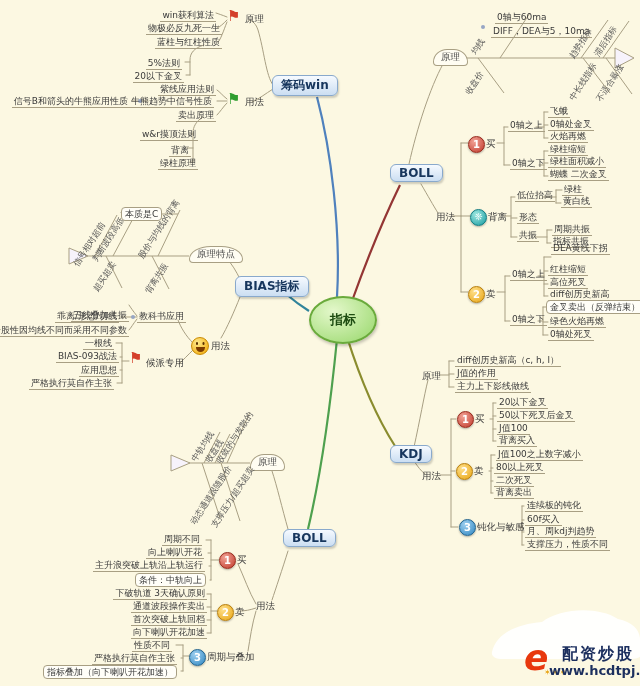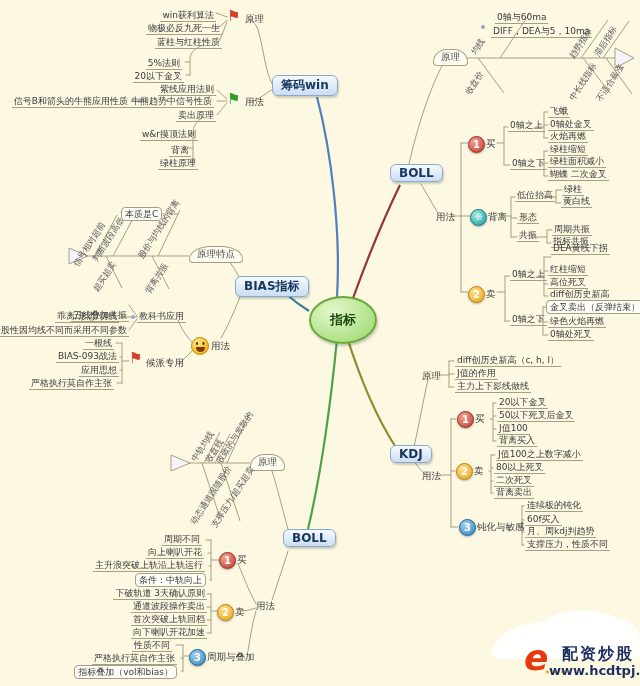--- a/index.html
+++ b/index.html
@@ -192,20 +192,20 @@
   <span class="badge yellow" style="left:217px;top:604px">2</span>
   <span class="lbl" style="left:235px;top:606px">卖</span>
   <span class="item" style="right:433px;top:588px">下破轨道 3天确认原则</span>
   <span class="item" style="right:433px;top:601px">通道波段操作卖出</span>
   <span class="item" style="right:433px;top:614px">首次突破上轨回档</span>
   <span class="item" style="right:433px;top:627px">向下喇叭开花加速</span>
   <span class="badge blue" style="left:189px;top:649px">3</span>
   <span class="lbl" style="left:207px;top:651px">周期与叠加</span>
   <span class="item" style="right:468px;top:640px">性质不同</span>
   <span class="item" style="right:463px;top:653px">严格执行莫自作主张</span>
-  <span class="box" style="right:463px;top:665px">指标叠加（vol和bias）</span>
+  <span class="box" style="right:463px;top:665px">指标叠加（向下喇叭开花加速）</span>
 
   <span class="wm-e" style="left:524px;top:643px">e</span>
   <span class="wm-stars" style="left:544px;top:668px">✶✶✶</span>
   <span class="wm-brand" style="left:562px;top:644px">配资炒股</span>
   <span class="wm-site" style="left:549px;top:663px">www.hcdtpj.com</span>
 
 </div>
 
 </body></html>

